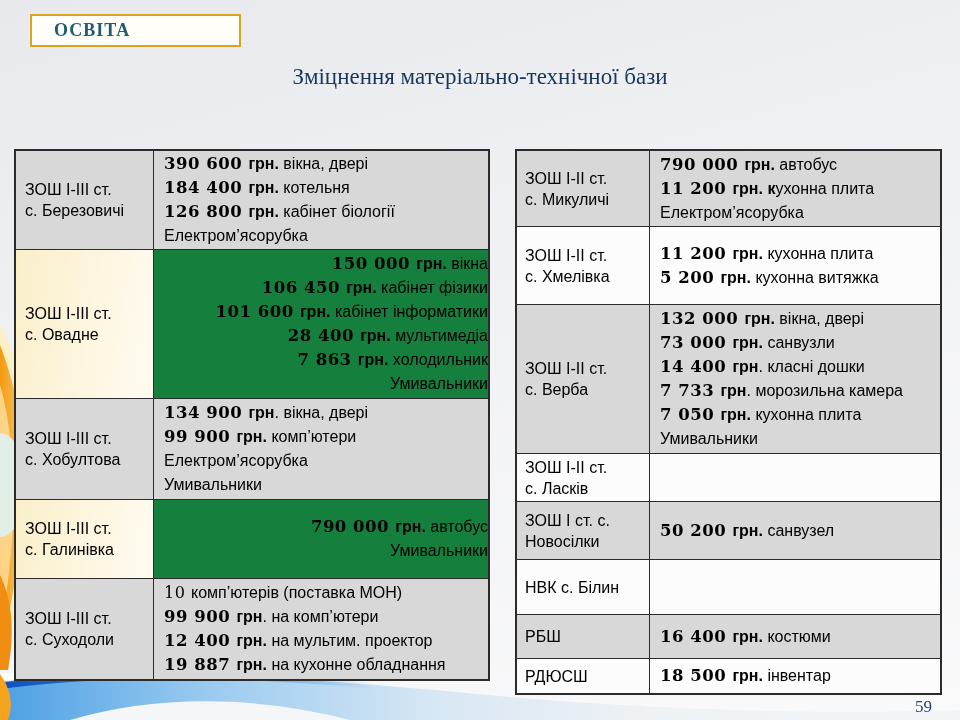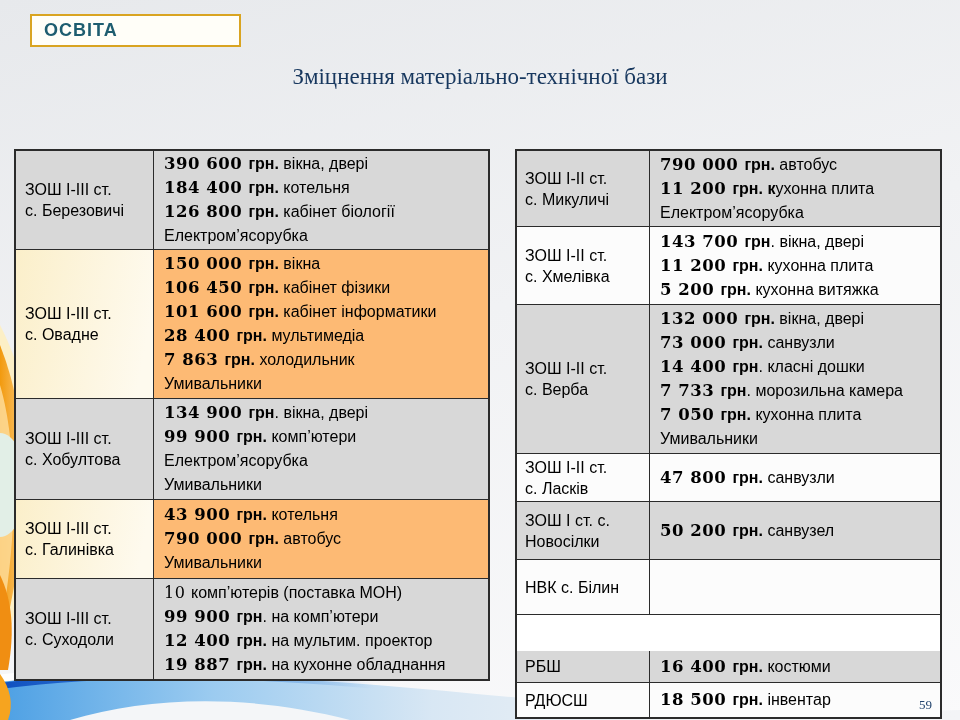--- a/index.html
+++ b/index.html
@@ -8,22 +8,22 @@
     font-family:"Liberation Sans",sans-serif;
     background:linear-gradient(165deg,#E7E9EC 0%,#F1F2F4 45%,#FAFAFB 100%);
   }
   .deco{position:absolute;z-index:0;pointer-events:none;}
   #left-swoosh{left:0;top:325px;}
   #bottom-wave{left:0;top:660px;}
 
   .badge{
     position:absolute;left:30px;top:14px;width:211px;height:33px;z-index:2;
     background:#FFFEF8;border:2px solid var(--badge-border,#D9A421);box-sizing:border-box;
-    display:flex;align-items:center;padding-left:12px;
-    font-family:Liberation Sans, sans-serif;font-weight:bold;font-size:18px;
+    display:flex;align-items:center;padding-left:22px;
+    font-family:Liberation Serif, serif;font-weight:bold;font-size:18px;
     letter-spacing:1px;color:var(--badge-text,#1E5D70);
   }
   .title{
     position:absolute;left:0;top:64px;width:100%;z-index:2;text-align:center;
     font-family:"Liberation Serif",serif;font-weight:normal;font-size:23px;
     color:var(--title-text,#17375E);
   }
   .tbl{
     position:absolute;top:149px;z-index:2;box-sizing:border-box;
     border:2px solid var(--table-border,#2B2B2B);background:#FFF;
@@ -35,29 +35,29 @@
   .row-gray{background:var(--row-gray,#D8D8D8);}
   .row-light{background:var(--row-light,#FCFCFC);}
   .name-cell{
     display:flex;flex-direction:column;justify-content:center;
     padding-left:8px;box-sizing:border-box;font-size:16px;line-height:21px;color:#000;
     border-right:1px solid var(--table-border,#2B2B2B);
   }
   #left-table .name-cell{width:138px;min-width:138px;padding-left:9px;}
   #right-table .name-cell{width:133px;min-width:133px;}
   #left-table .row-light .name-cell{background:linear-gradient(100deg,#FBEFCA 0%,#FEFAEE 90%);}
-  #left-table .row-light .items-cell{background:#fdba74;}
+  #left-table .row-light .items-cell{background:#15803d;align-items:flex-end;}
   .items-cell{flex:1;display:flex;flex-direction:column;justify-content:center;padding-left:10px;box-sizing:border-box;}
   .item-line{line-height:24px;font-size:16px;white-space:nowrap;color:#000;}
   .seg-num{font-family:"DejaVu Serif","Liberation Serif",serif;font-weight:bold;font-size:16.5px;letter-spacing:0.5px;}
   .seg-numreg{font-family:"DejaVu Serif","Liberation Serif",serif;font-size:16px;letter-spacing:0.5px;}
   .seg-unit{font-weight:bold;}
   .page-num{
     position:absolute;right:28px;top:697px;z-index:2;
-    font-family:"Liberation Serif",serif;font-size:13px;color:#24456E;
+    font-family:"Liberation Serif",serif;font-size:17px;color:#24456E;
   }
 </style>
 </head>
 <body>
 
 <svg id="left-swoosh" class="deco" width="70" height="345" viewBox="0 0 70 345">
   <defs>
     <linearGradient id="og" x1="0" y1="0" x2="1" y2="0">
       <stop offset="0" stop-color="#F29A0E"></stop>
         <stop offset="1" stop-color="#FBC876"></stop>
@@ -140,21 +140,20 @@
         <div class="item-line"><span class="seg-text">Електром’ясорубка</span></div>
         <div class="item-line"><span class="seg-text">Умивальники</span></div>
       </div>
     </div>
     <div class="t-row row-light" style="height: 79px;">
       <div class="name-cell">
         <div>ЗОШ І-ІІІ ст.</div>
         <div>с. Галинівка</div>
       </div>
       <div class="items-cell">
-        <div class="item-line"><span class="seg-num">43 900 </span><span class="seg-unit">грн.</span><span class="seg-text"> котельня</span></div>
         <div class="item-line"><span class="seg-num">790 000 </span><span class="seg-unit">грн.</span><span class="seg-text"> автобус</span></div>
         <div class="item-line"><span class="seg-text">Умивальники</span></div>
       </div>
     </div>
     <div class="t-row row-gray" style="height: 100px;">
       <div class="name-cell">
         <div>ЗОШ І-ІІІ ст.</div>
         <div>с. Суходоли</div>
       </div>
       <div class="items-cell">
@@ -176,21 +175,20 @@
         <div class="item-line"><span class="seg-num">11 200 </span><span class="seg-unit">грн. к</span><span class="seg-text">ухонна плита</span></div>
         <div class="item-line"><span class="seg-text">Електром’ясорубка</span></div>
       </div>
     </div>
     <div class="t-row row-light" style="height: 78px;">
       <div class="name-cell">
         <div>ЗОШ І-ІІ ст.</div>
         <div>с. Хмелівка</div>
       </div>
       <div class="items-cell">
-        <div class="item-line"><span class="seg-num">143 700 </span><span class="seg-unit">грн</span><span class="seg-text">. вікна, двері</span></div>
         <div class="item-line"><span class="seg-num">11 200 </span><span class="seg-unit">грн.</span><span class="seg-text"> кухонна плита</span></div>
         <div class="item-line"><span class="seg-num">5 200 </span><span class="seg-unit">грн.</span><span class="seg-text"> кухонна витяжка</span></div>
       </div>
     </div>
     <div class="t-row row-gray" style="height: 149px;">
       <div class="name-cell">
         <div>ЗОШ І-ІІ ст.</div>
         <div>с. Верба</div>
       </div>
       <div class="items-cell">
@@ -200,39 +198,36 @@
         <div class="item-line"><span class="seg-num">7 733 </span><span class="seg-unit">грн</span><span class="seg-text">. морозильна камера</span></div>
         <div class="item-line"><span class="seg-num">7 050 </span><span class="seg-unit">грн.</span><span class="seg-text"> кухонна плита</span></div>
         <div class="item-line"><span class="seg-text">Умивальники</span></div>
       </div>
     </div>
     <div class="t-row row-light" style="height: 48px;">
       <div class="name-cell">
         <div>ЗОШ І-ІІ ст.</div>
         <div>с. Ласків</div>
       </div>
-      <div class="items-cell">
-        <div class="item-line"><span class="seg-num">47 800 </span><span class="seg-unit">грн.</span><span class="seg-text"> санвузли</span></div>
-      </div>
     </div>
     <div class="t-row row-gray" style="height: 58px;">
       <div class="name-cell">
         <div>ЗОШ І ст. с.</div>
         <div>Новосілки</div>
       </div>
       <div class="items-cell">
         <div class="item-line"><span class="seg-num">50 200 </span><span class="seg-unit">грн.</span><span class="seg-text"> санвузел</span></div>
       </div>
     </div>
     <div class="t-row row-light" style="height: 55px; justify-content: space-between;">
       <div class="name-cell">
         <div>НВК с. Білин</div>
       </div>
     </div>
-    <div class="t-row row-gray" style="height: 32px; margin-top: 36px;">
+    <div class="t-row row-gray" style="height: 44px;">
       <div class="name-cell">
         <div>РБШ</div>
       </div>
       <div class="items-cell">
         <div class="item-line"><span class="seg-num">16 400 </span><span class="seg-unit">грн.</span><span class="seg-text"> костюми</span></div>
       </div>
     </div>
     <div class="t-row row-light" style="height: 34px;">
       <div class="name-cell">
         <div>РДЮСШ</div>

